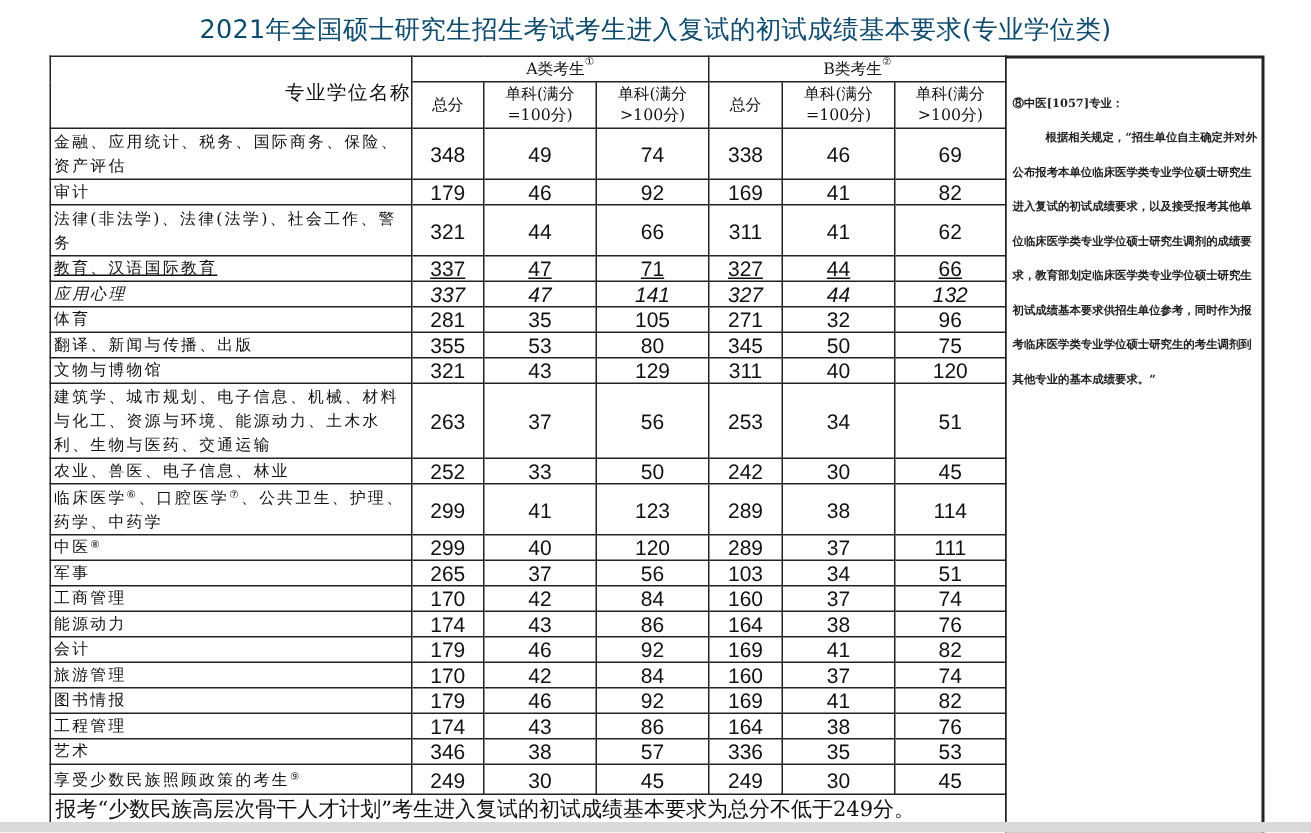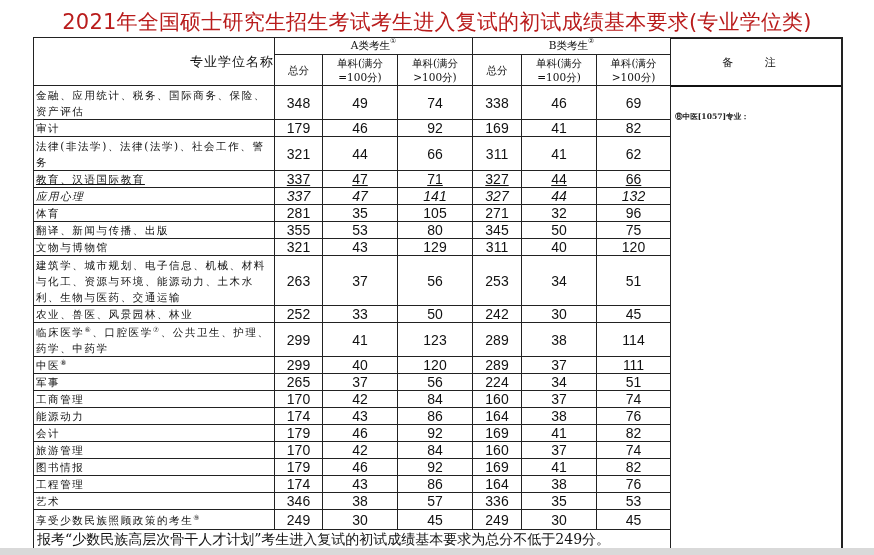--- a/index.html
+++ b/index.html
@@ -4,21 +4,21 @@
 <style>
   html, body { margin: 0; padding: 0; }
   body {
     width: 874px; height: 555px; overflow: hidden; position: relative;
     background: #ffffff; color: #111;
     font-family: "DejaVu Serif", "Liberation Serif", serif;
   }
   .title {
     position: absolute; left: 0; top: 8px; width: 874px; text-align: center;
     font-family: "DejaVu Sans", "Liberation Sans", sans-serif;
-    font-size: 21px; letter-spacing: 0.2px; color: #b91c1c;
+    font-size: 17px; letter-spacing: 0.2px; color: #0c4a6e;
   }
   table.main {
     position: absolute; left: 33px; top: 37px;
     border-collapse: collapse; table-layout: fixed;
     width: 637px;
   }
   table.main td, table.main th {
     border: 1.5px solid #222; padding: 0; font-weight: normal;
     overflow: hidden; vertical-align: middle;
   }
@@ -164,21 +164,21 @@
       <tr style="height: 50px;">
         <td class="name"><span>建筑学、城市规划、电子信息、机械、材料与化工、资源与环境、能源动力、土木水利、生物与医药、交通运输</span></td>
         <td class="num">263</td>
         <td class="num">37</td>
         <td class="num">56</td>
         <td class="num">253</td>
         <td class="num">34</td>
         <td class="num">51</td>
       </tr>
       <tr style="height: 17px;">
-        <td class="name"><span>农业、兽医、风景园林、林业</span></td>
+        <td class="name"><span>农业、兽医、电子信息、林业</span></td>
         <td class="num">252</td>
         <td class="num">33</td>
         <td class="num">50</td>
         <td class="num">242</td>
         <td class="num">30</td>
         <td class="num">45</td>
       </tr>
       <tr style="height: 34px;">
         <td class="name"><span>临床医学</span><sup>⑥</sup><span>、口腔医学</span><sup>⑦</sup><span>、公共卫生、护理、药学、中药学</span></td>
         <td class="num">299</td>
@@ -195,21 +195,21 @@
         <td class="num">120</td>
         <td class="num">289</td>
         <td class="num">37</td>
         <td class="num">111</td>
       </tr>
       <tr style="height: 17px;">
         <td class="name"><span>军事</span></td>
         <td class="num">265</td>
         <td class="num">37</td>
         <td class="num">56</td>
-        <td class="num">224</td>
+        <td class="num">103</td>
         <td class="num">34</td>
         <td class="num">51</td>
       </tr>
       <tr style="height: 17px;">
         <td class="name"><span>工商管理</span></td>
         <td class="num">170</td>
         <td class="num">42</td>
         <td class="num">84</td>
         <td class="num">160</td>
         <td class="num">37</td>
@@ -280,20 +280,20 @@
       </tr>
     </tbody>
   <tfoot>
     <tr class="footrow">
       <td colspan="7">报考“少数民族高层次骨干人才计划”考生进入复试的初试成绩基本要求为总分不低于249分。</td>
     </tr>
   </tfoot>
 </table>
 
 <div class="remarks">
-  <div class="rhead">备 注</div>
   <div class="rbody">
     <div>⑧中医[1057]专业：</div>
+    <div class="indent">根据相关规定，“招生单位自主确定并对外公布报考本单位临床医学类专业学位硕士研究生进入复试的初试成绩要求，以及接受报考其他单位临床医学类专业学位硕士研究生调剂的成绩要求，教育部划定临床医学类专业学位硕士研究生初试成绩基本要求供招生单位参考，同时作为报考临床医学类专业学位硕士研究生的考生调剂到其他专业的基本成绩要求。”</div>
     <div class="gap"></div>
   </div>
 </div>
 
 <div class="graybar"></div>
 
 </body></html>

